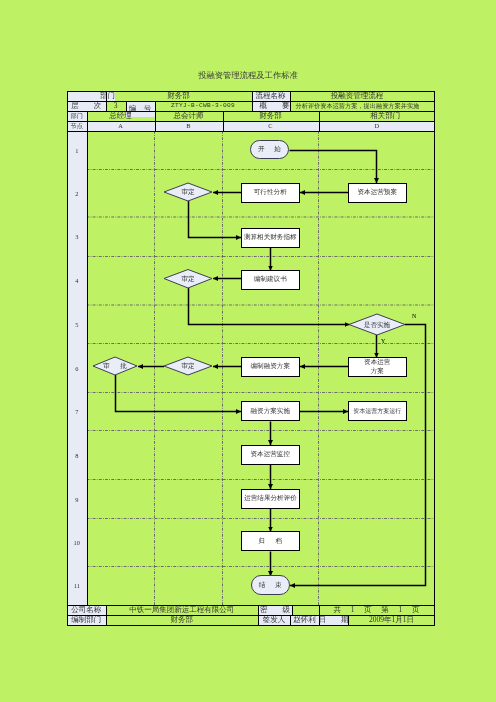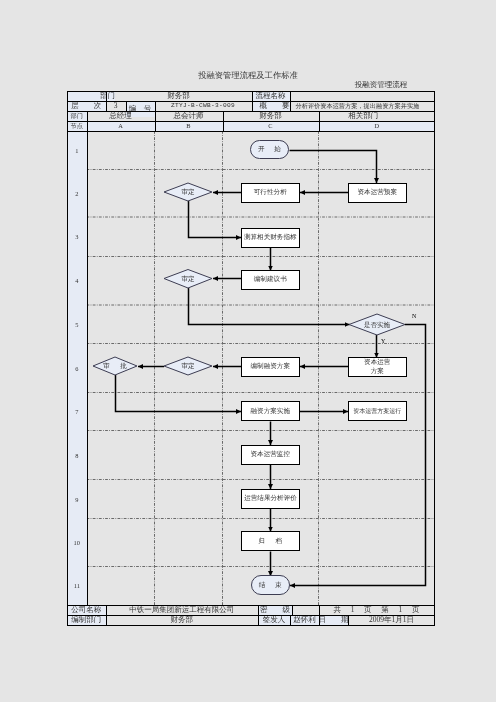--- a/index.html
+++ b/index.html
@@ -1,18 +1,18 @@
 <!DOCTYPE html>
 <html><head>
 <meta charset="utf-8">
 <style>
   html,body{margin:0;padding:0;background:#ffffff;}
   body{width:496px;height:702px;
        font-family:"Liberation Serif","DejaVu Serif",serif;color:#1a1a1a;}
-  #page{position:relative;width:496px;height:702px;overflow:hidden;background:#e5e5e5;}
+  #page{position:relative;width:496px;height:702px;overflow:hidden;background:#bef264;}
 
   #doc-title{position:absolute;left:0;top:71px;width:496px;text-align:center;
     font-size:8.3px;line-height:10px;letter-spacing:0px;color:#3a3a3a;}
 
   .cell{position:absolute;z-index:2;box-sizing:border-box;display:flex;align-items:center;
         justify-content:center;font-size:7.5px;line-height:8px;color:#333;
         overflow:hidden;white-space:nowrap;}
   .lbl{background:#e6ebf5;}
   .bl{position:absolute;z-index:6;background:#000;}
 
@@ -33,34 +33,34 @@
 </head>
 <body>
 
 <div id="page">
 
   <div id="doc-title">投融资管理流程及工作标准</div>
 
   <div class="cell lbl" style="left:67px;top:91px;width:38.5px;height:10px;padding-left:48px;">部门名称</div>
   <div class="cell" style="left:105.5px;top:91px;width:146px;height:10px;">财务部</div>
   <div class="cell lbl" style="left:251.5px;top:91px;width:38px;height:10px;">流程名称</div>
-  <div class="cell" style="left:289.5px;top:80px;width:135px;height:10px;margin-left:24px;">投融资管理流程</div>
+  <div class="cell" style="left:289.5px;top:91px;width:135px;height:10px;">投融资管理流程</div>
 
   <div class="cell lbl" style="left:67px;top:101px;width:38.5px;height:10px;">层　　次</div>
   <div class="cell" style="left:105.5px;top:101px;width:20px;height:10px;">3</div>
   <div class="cell lbl" style="left:125.5px;top:101px;width:29px;height:16px;">编　号</div>
   <div class="cell" style="left:154.5px;top:101px;width:97px;height:10px;font-family:'Liberation Mono',monospace;font-size:6.2px;letter-spacing:.3px;">ZTYJ-B-CWB-3-009</div>
   <div class="cell lbl" style="left:251.5px;top:101px;width:38px;height:10px;padding-left:8px;">概　　要</div>
   <div class="cell" style="left:289.5px;top:101px;width:145.5px;height:10px;font-size:6.2px;justify-content:flex-start;padding-left:6px;">分析评价资本运营方案，提出融资方案并实施</div>
 
   <div class="cell lbl" style="left:67px;top:111px;width:19.5px;height:10px;font-size:6.2px;">部门</div>
   <div class="cell" style="left:86.5px;top:111px;width:68px;height:10px;">总经理</div>
   <div class="cell" style="left:154.5px;top:111px;width:68px;height:10px;">总会计师</div>
   <div class="cell" style="left:222.5px;top:111px;width:96px;height:10px;">财务部</div>
-  <div class="cell" style="left:305px;top:111px;width:116.5px;height:10px;">相关部门</div>
+  <div class="cell" style="left:327px;top:111px;width:116.5px;height:10px;">相关部门</div>
 
   <div class="cell lbl" style="left:67px;top:121px;width:19.5px;height:10px;font-size:6.2px;">节点</div>
   <div class="cell lbl" style="left:86.5px;top:121px;width:68px;height:10px;font-size:6.4px;">A</div>
   <div class="cell lbl" style="left:154.5px;top:121px;width:68px;height:10px;font-size:6.4px;">B</div>
   <div class="cell lbl" style="left:222.5px;top:121px;width:96px;height:10px;font-size:6.4px;">C</div>
   <div class="cell lbl" style="left:318.5px;top:121px;width:116.5px;height:10px;font-size:6.4px;">D</div>
 
   <div class="cell lbl" style="left:67px;top:605px;width:38.5px;height:9.5px;">公司名称</div>
   <div class="cell" style="left:105.5px;top:605px;width:152.5px;height:9.5px;">中铁一局集团新运工程有限公司</div>
   <div class="cell lbl" style="left:258px;top:605px;width:34px;height:9.5px;font-family:Liberation Serif, serif;">密　　级</div>

